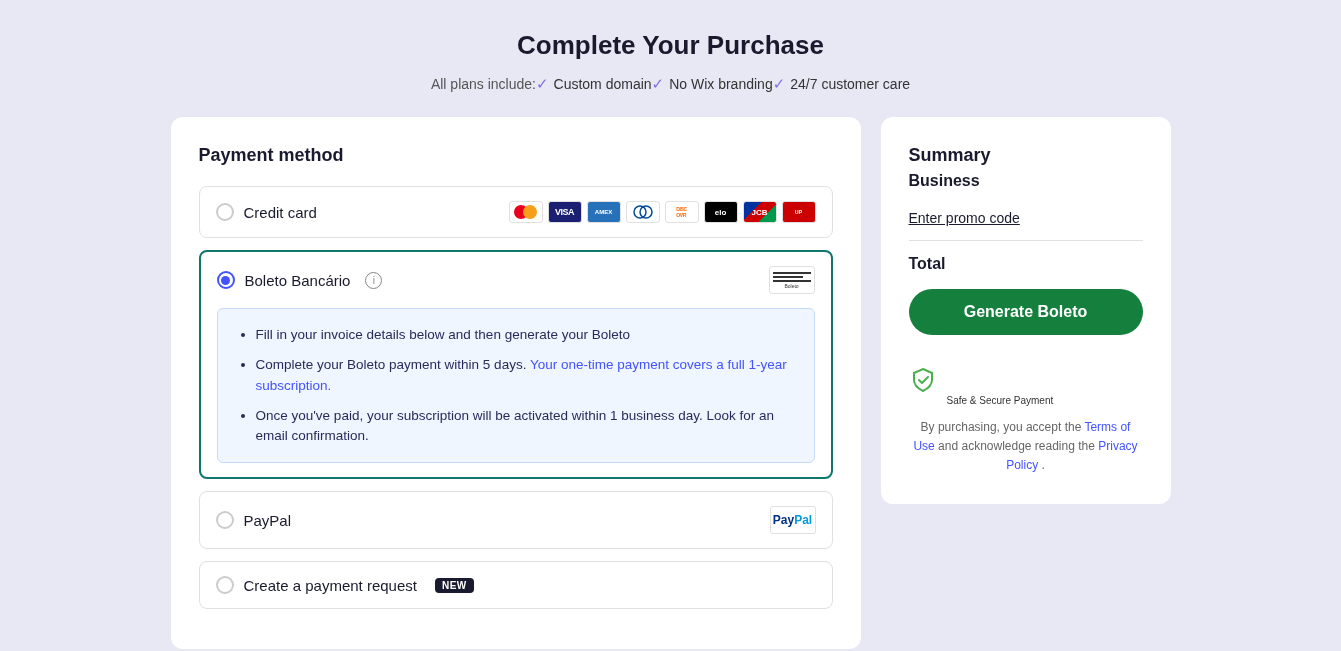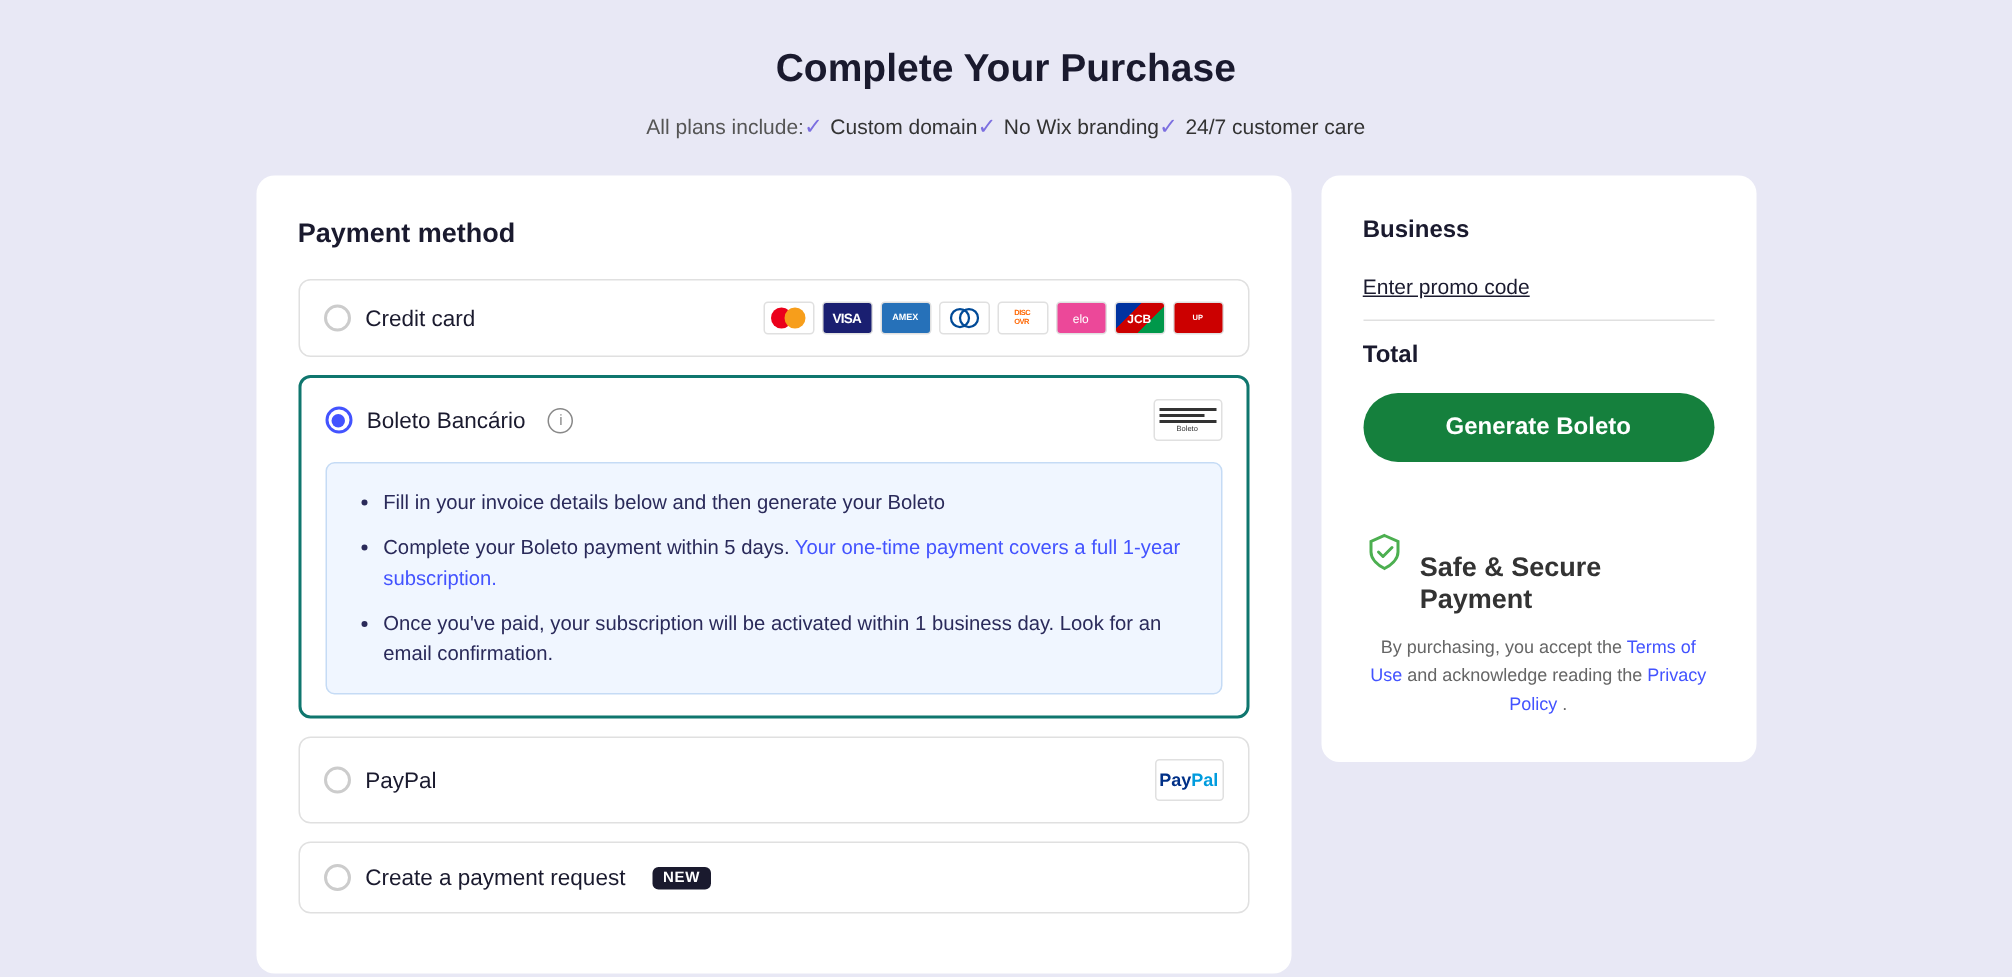--- a/index.html
+++ b/index.html
@@ -148,21 +148,21 @@
     }
     
     .card-visa { background: #1a1f71; color: #fff; font-size: 9px; font-weight: 800; letter-spacing: -0.5px; }
     
     .card-amex { background: #2671b9; color: #fff; font-size: 6px; font-weight: 700; }
     
     .card-diners { background: #fff; color: #004A97; font-size: 6px; font-weight: 700; }
     
     .card-discover { background: #fff; color: #333; font-size: 5.5px; }
     
-    .card-elo { background: #ec4899; color: #fff; font-size: 8px; font-weight: 400; }
+    .card-elo { background: #000000; color: #fff; font-size: 8px; font-weight: 700; }
     
     .card-jcb { background: linear-gradient(135deg, #0033a0 33%, #cc0000 33%, #cc0000 66%, #00984a 66%); color: #fff; font-size: 8px; font-weight: 700; }
     
     .card-union { background: #c00; color: #fff; font-size: 5.5px; font-weight: 700; }
 
     
     .boleto-icon {
       display: flex;
       flex-direction: column;
       gap: 2px;
@@ -297,23 +297,23 @@
     }
     .trust-icon {
       width: 28px;
       height: 28px;
       flex-shrink: 0;
       display: flex;
       align-items: center;
       justify-content: center;
     }
     .trust-label {
-      font-size: 18px;
+      font-size: 10px;
       color: #333;
-      font-weight: 700;
+      font-weight: 400;
       margin-top: 42px;
     }
     .tos-text {
       font-size: 12px;
       color: #666;
       line-height: 1.6;
       margin-top: 6px;
       text-align: center;
     }
     .tos-link {
@@ -427,20 +427,21 @@
           <div class="radio-btn"></div>
           <span class="option-label">Create a payment request</span>
           <span class="new-badge">NEW</span>
         </div>
       </div>
     </div>
 
   </div>
 
   <div class="summary-panel">
+    <div class="summary-title">Summary</div>
     <div class="summary-plan">Business</div>
 
     <a class="promo-link">Enter promo code</a>
     <div class="divider"></div>
     <div class="total-label">Total</div>
 
     <button class="generate-btn">Generate Boleto</button>
 
     <div class="trust-item">
       <div class="trust-icon">

